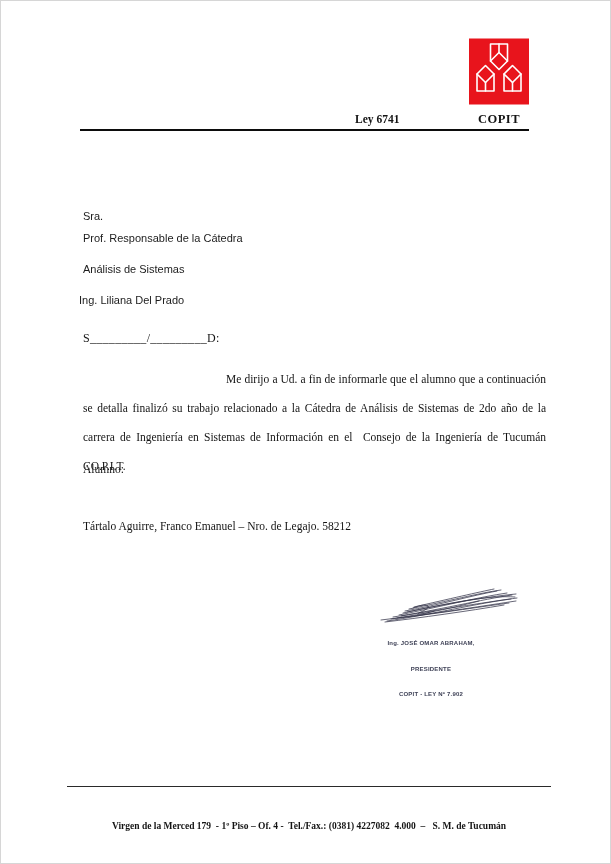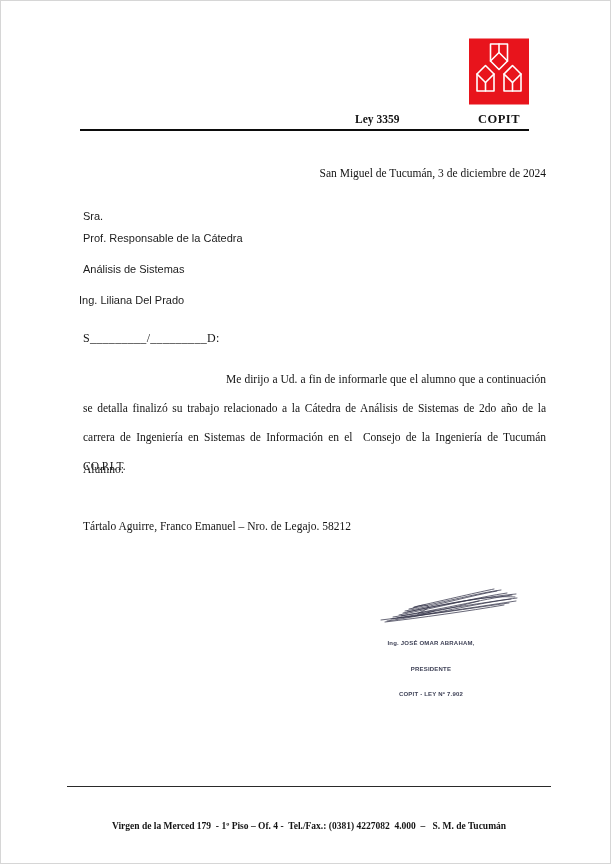--- a/index.html
+++ b/index.html
@@ -75,25 +75,24 @@
       <path d="M8,52.5 L8,35.5 L16.5,27 L25,35.5 L25,52.5 Z"></path>
       <path d="M8,35.5 L16.5,44 L25,35.5"></path>
       <path d="M16.5,44 L16.5,52.5"></path>
 
       <path d="M35,52.5 L35,35.5 L43.5,27 L52,35.5 L52,52.5 Z"></path>
       <path d="M35,35.5 L43.5,44 L52,35.5"></path>
       <path d="M43.5,44 L43.5,52.5"></path>
     </g>
   </svg>
 
-  <span class="abs law">Ley 3359</span>
+  <span class="abs law">Ley 6741</span>
   <span class="abs acronym">COPIT</span>
   <div class="abs header-rule"></div>
 
-  <div class="abs date-line">San Miguel de Tucumán, 3 de diciembre de 2024</div>
 
   <span class="abs sans sra">Sra.</span>
   <span class="abs sans prof">Prof. Responsable de la Cátedra</span>
   <span class="abs sans catedra">Análisis de Sistemas</span>
   <span class="abs sans ing">Ing. Liliana Del Prado</span>
 
   <span class="abs sd">S_________/_________D:</span>
 
   <div class="abs para">Me dirijo a Ud. a fin de informarle que el alumno que a continuación se detalla finalizó su trabajo relacionado a la Cátedra de Análisis de Sistemas de 2do año de la carrera de Ingeniería en Sistemas de Información en el  Consejo de la Ingeniería de Tucumán CO.P.I.T.</div>
 

